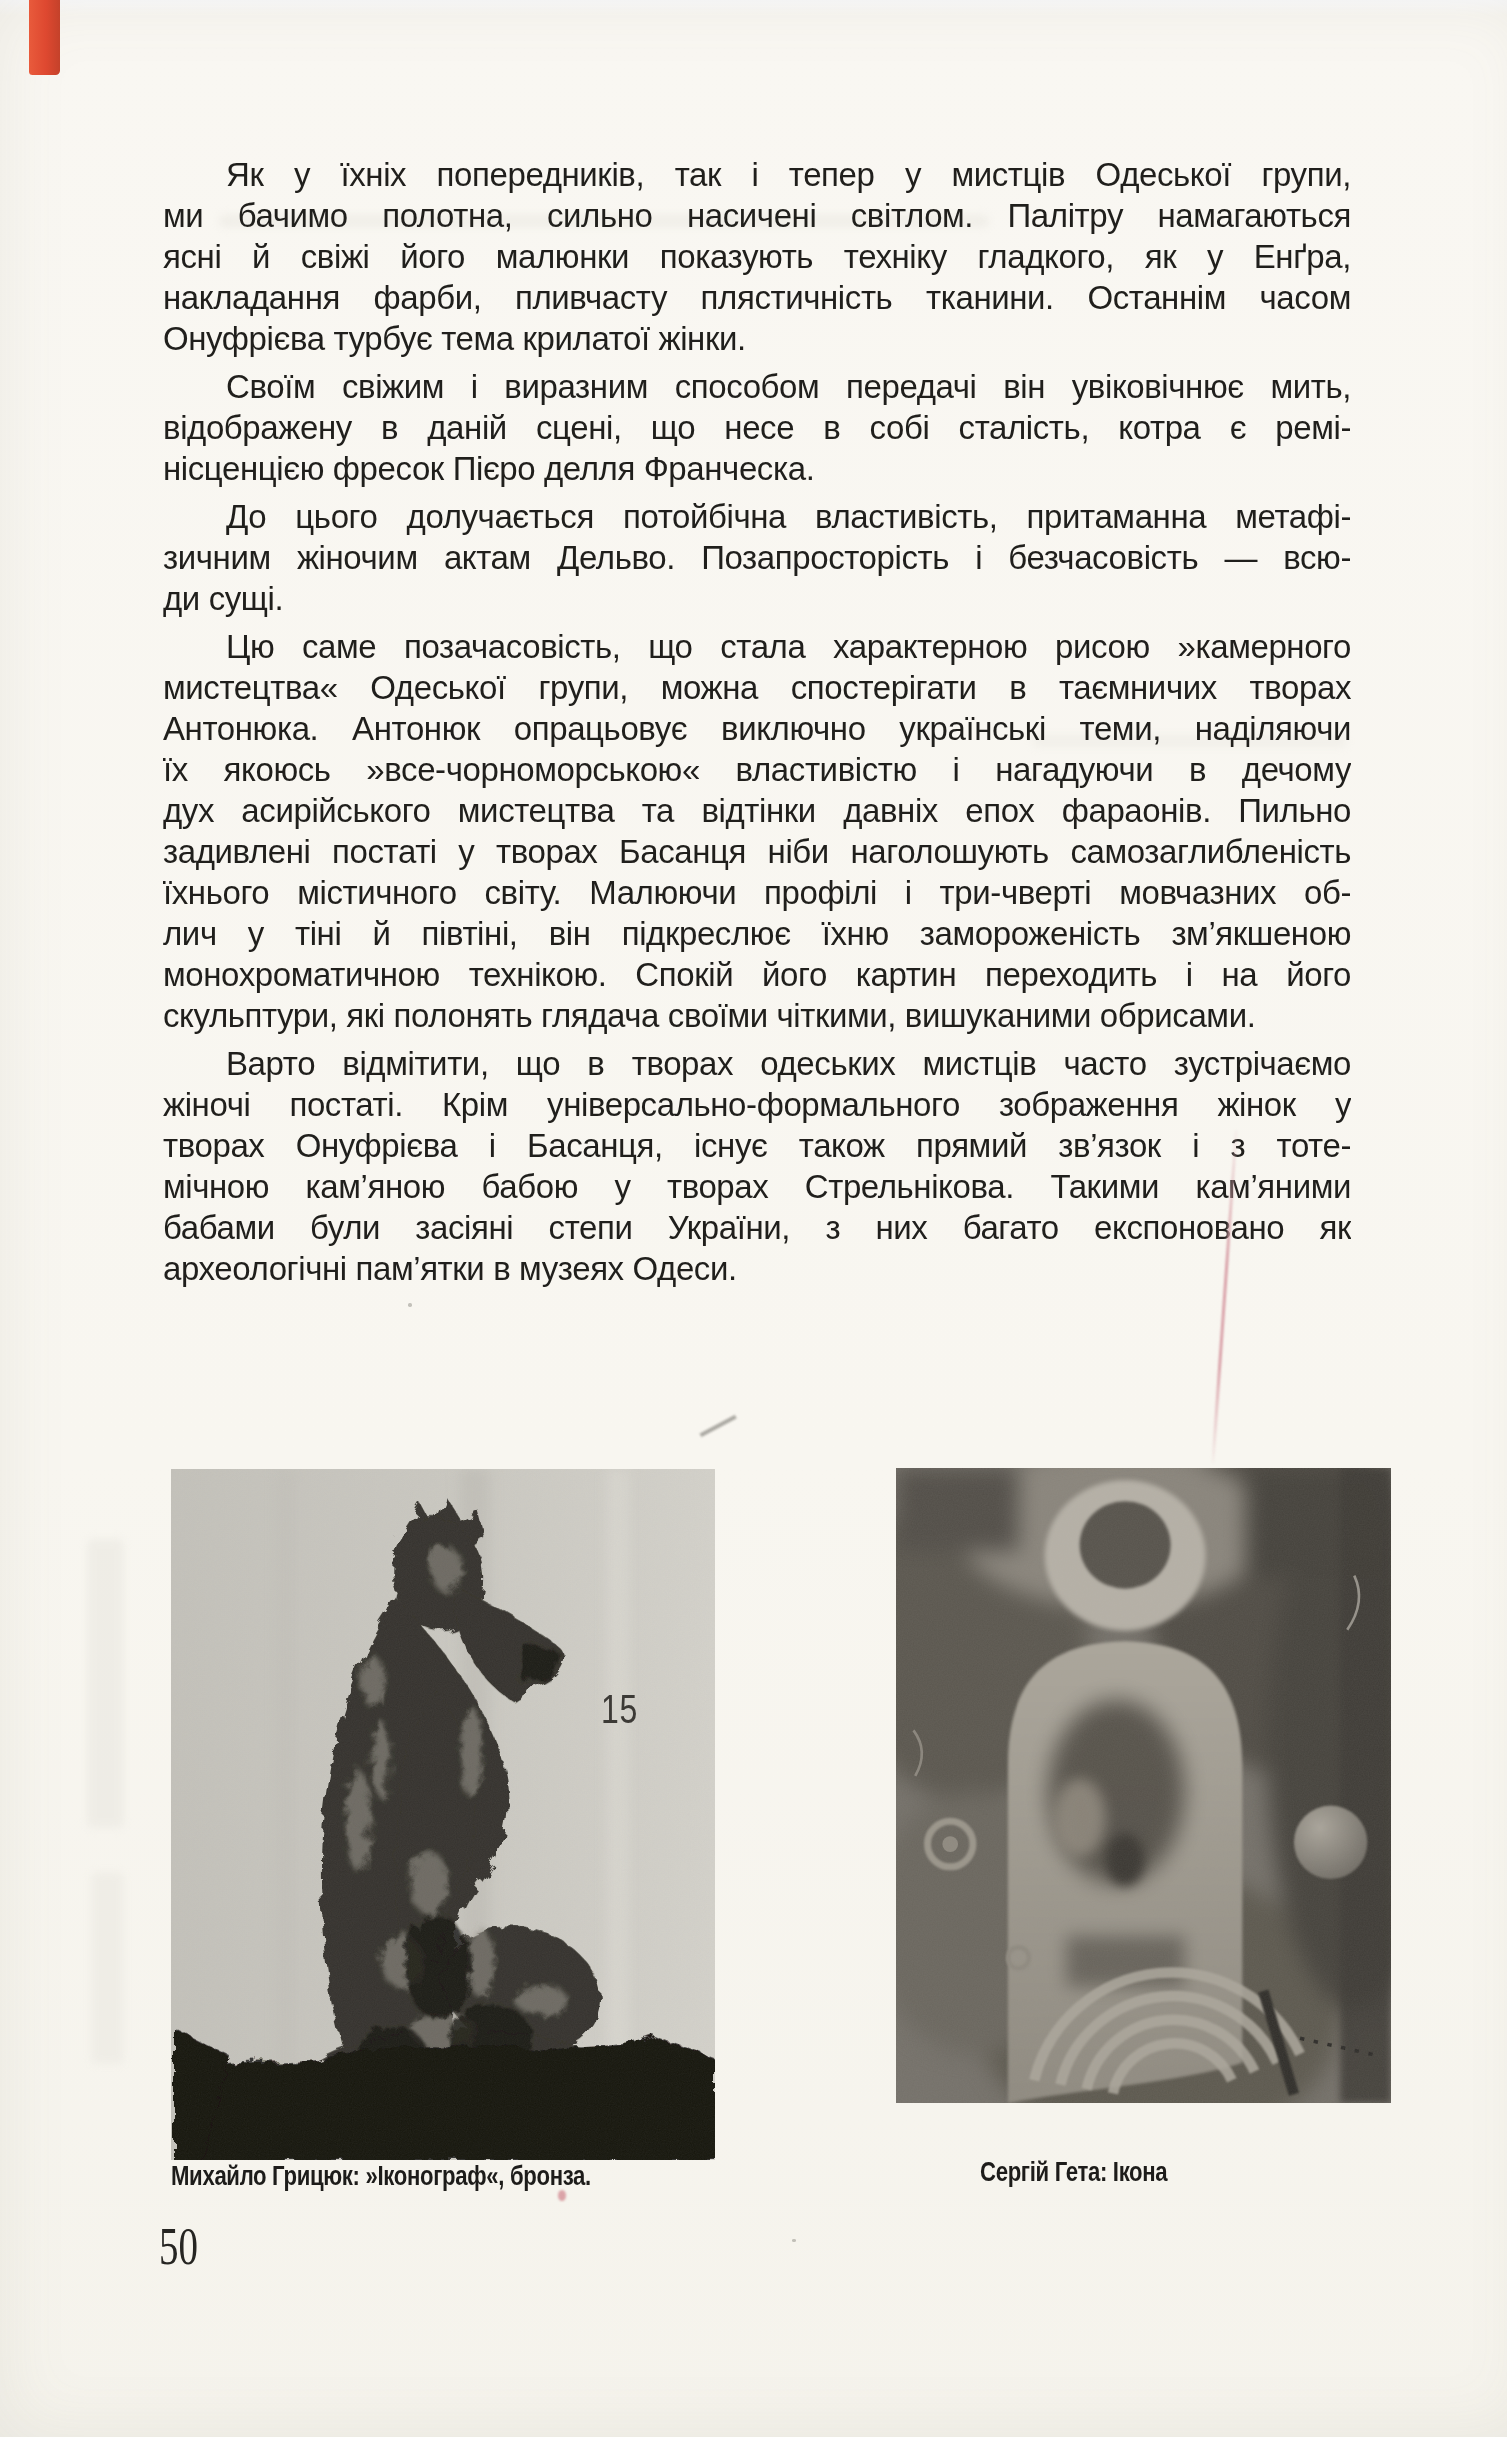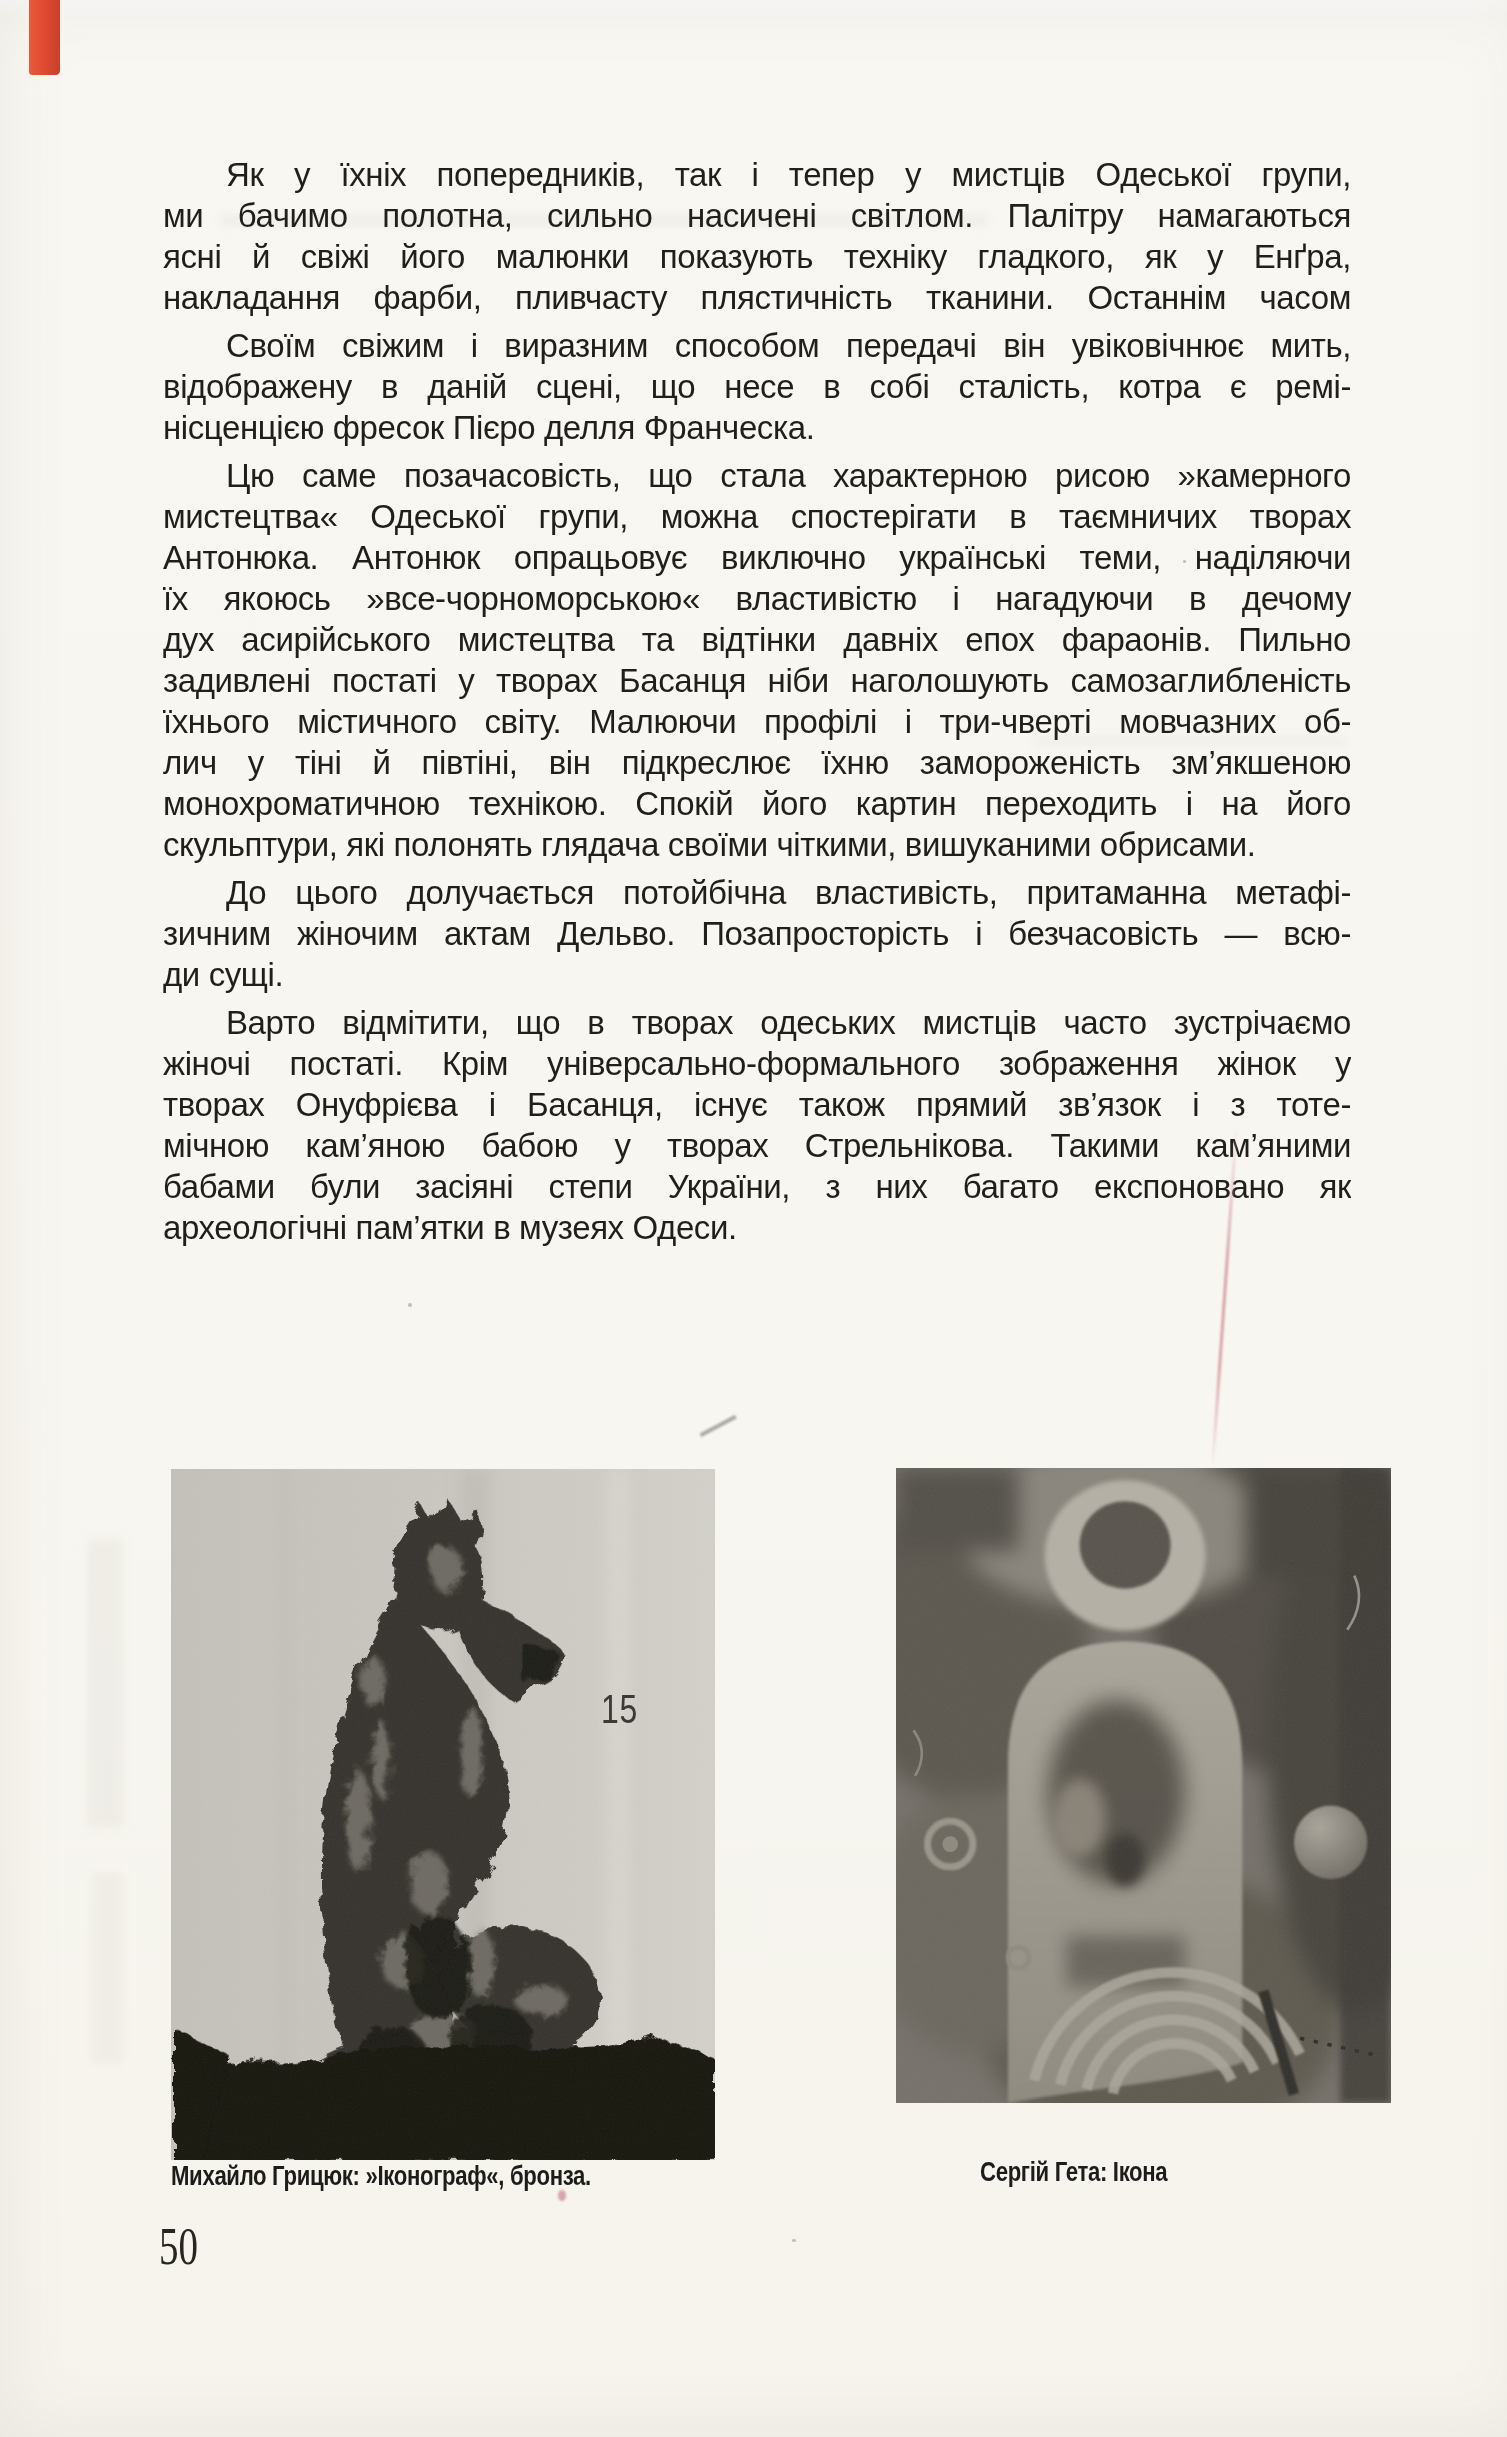--- a/index.html
+++ b/index.html
@@ -86,42 +86,43 @@
   <div class="speck s1"></div>
   <div class="speck s2"></div>
   <div class="speck s3"></div>
 
   <div class="text-col">
       <div class="para">
         <div class="line first">Як у їхніх попередників, так і тепер у мистців Одеської групи,</div>
         <div class="line">ми бачимо полотна, сильно насичені світлом. Палітру намагаються</div>
         <div class="line">ясні й свіжі його малюнки показують техніку гладкого, як у Енґра,</div>
         <div class="line">накладання фарби, пливчасту плястичність тканини. Останнім часом</div>
+        <div class="line last">Онуфрієва турбує тема крилатої жінки.</div>
       </div>
       <div class="para">
         <div class="line first">Своїм свіжим і виразним способом передачі він увіковічнює мить,</div>
         <div class="line">відображену в даній сцені, що несе в собі сталість, котра є ремі-</div>
         <div class="line last">нісценцією фресок Пієро делля Франческа.</div>
+      </div>
+      <div class="para">
+        <div class="line first">До цього долучається потойбічна властивість, притаманна метафі-</div>
+        <div class="line">зичним жіночим актам Дельво. Позапросторість і безчасовість — всю-</div>
+        <div class="line last">ди сущі.</div>
       </div>
       <div class="para">
         <div class="line first">Цю саме позачасовість, що стала характерною рисою »камерного</div>
         <div class="line">мистецтва« Одеської групи, можна спостерігати в таємничих творах</div>
         <div class="line">Антонюка. Антонюк опрацьовує виключно українські теми, наділяючи</div>
         <div class="line">їх якоюсь »все-чорноморською« властивістю і нагадуючи в дечому</div>
         <div class="line">дух асирійського мистецтва та відтінки давніх епох фараонів. Пильно</div>
         <div class="line">задивлені постаті у творах Басанця ніби наголошують самозаглибленість</div>
         <div class="line">їхнього містичного світу. Малюючи профілі і три-чверті мовчазних об-</div>
         <div class="line">лич у тіні й півтіні, він підкреслює їхню замороженість зм’якшеною</div>
         <div class="line">монохроматичною технікою. Спокій його картин переходить і на його</div>
         <div class="line last">скульптури, які полонять глядача своїми чіткими, вишуканими обрисами.</div>
-      </div>
-      <div class="para">
-        <div class="line first">До цього долучається потойбічна властивість, притаманна метафі-</div>
-        <div class="line">зичним жіночим актам Дельво. Позапросторість і безчасовість — всю-</div>
-        <div class="line last">ди сущі.</div>
       </div>
       <div class="para">
         <div class="line first">Варто відмітити, що в творах одеських мистців часто зустрічаємо</div>
         <div class="line">жіночі постаті. Крім універсально-формального зображення жінок у</div>
         <div class="line">творах Онуфрієва і Басанця, існує також прямий зв’язок і з тоте-</div>
         <div class="line">мічною кам’яною бабою у творах Стрельнікова. Такими кам’яними</div>
         <div class="line">бабами були засіяні степи України, з них багато експоновано як</div>
         <div class="line last">археологічні пам’ятки в музеях Одеси.</div>
       </div>
     </div>

